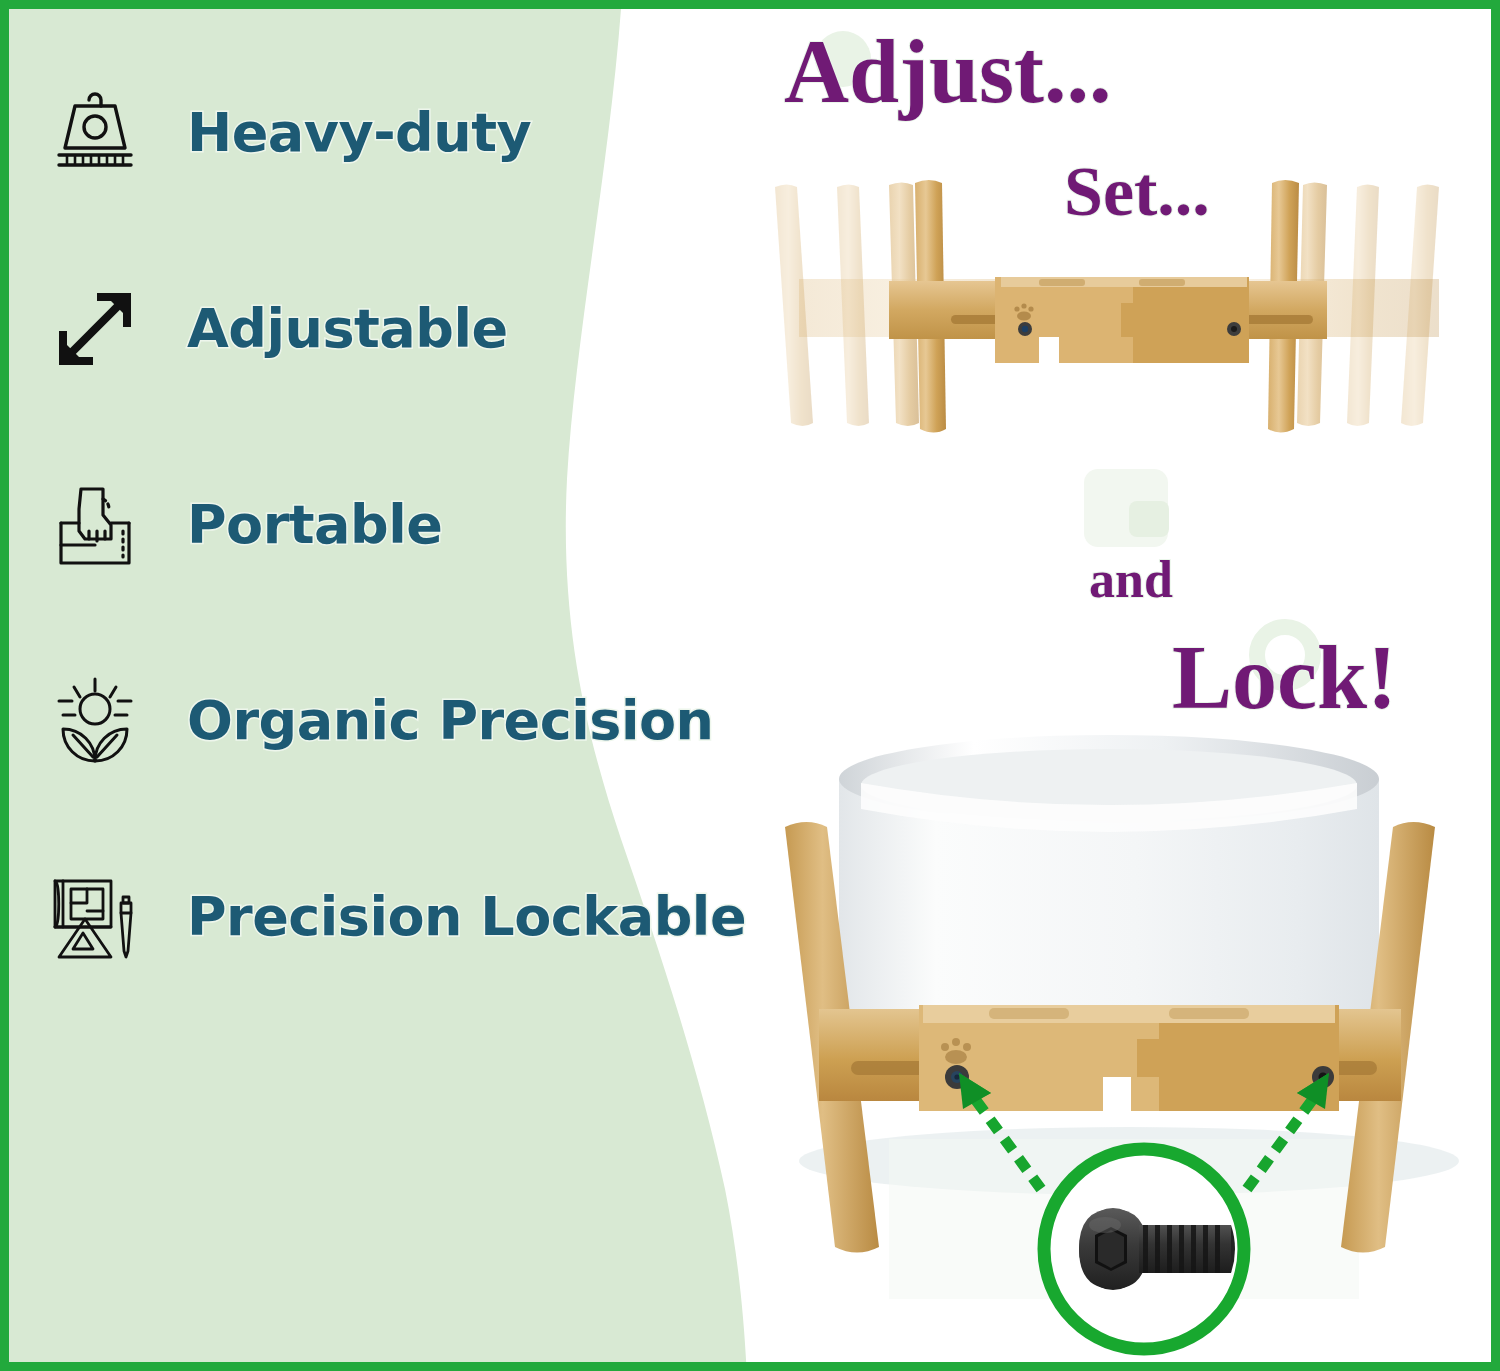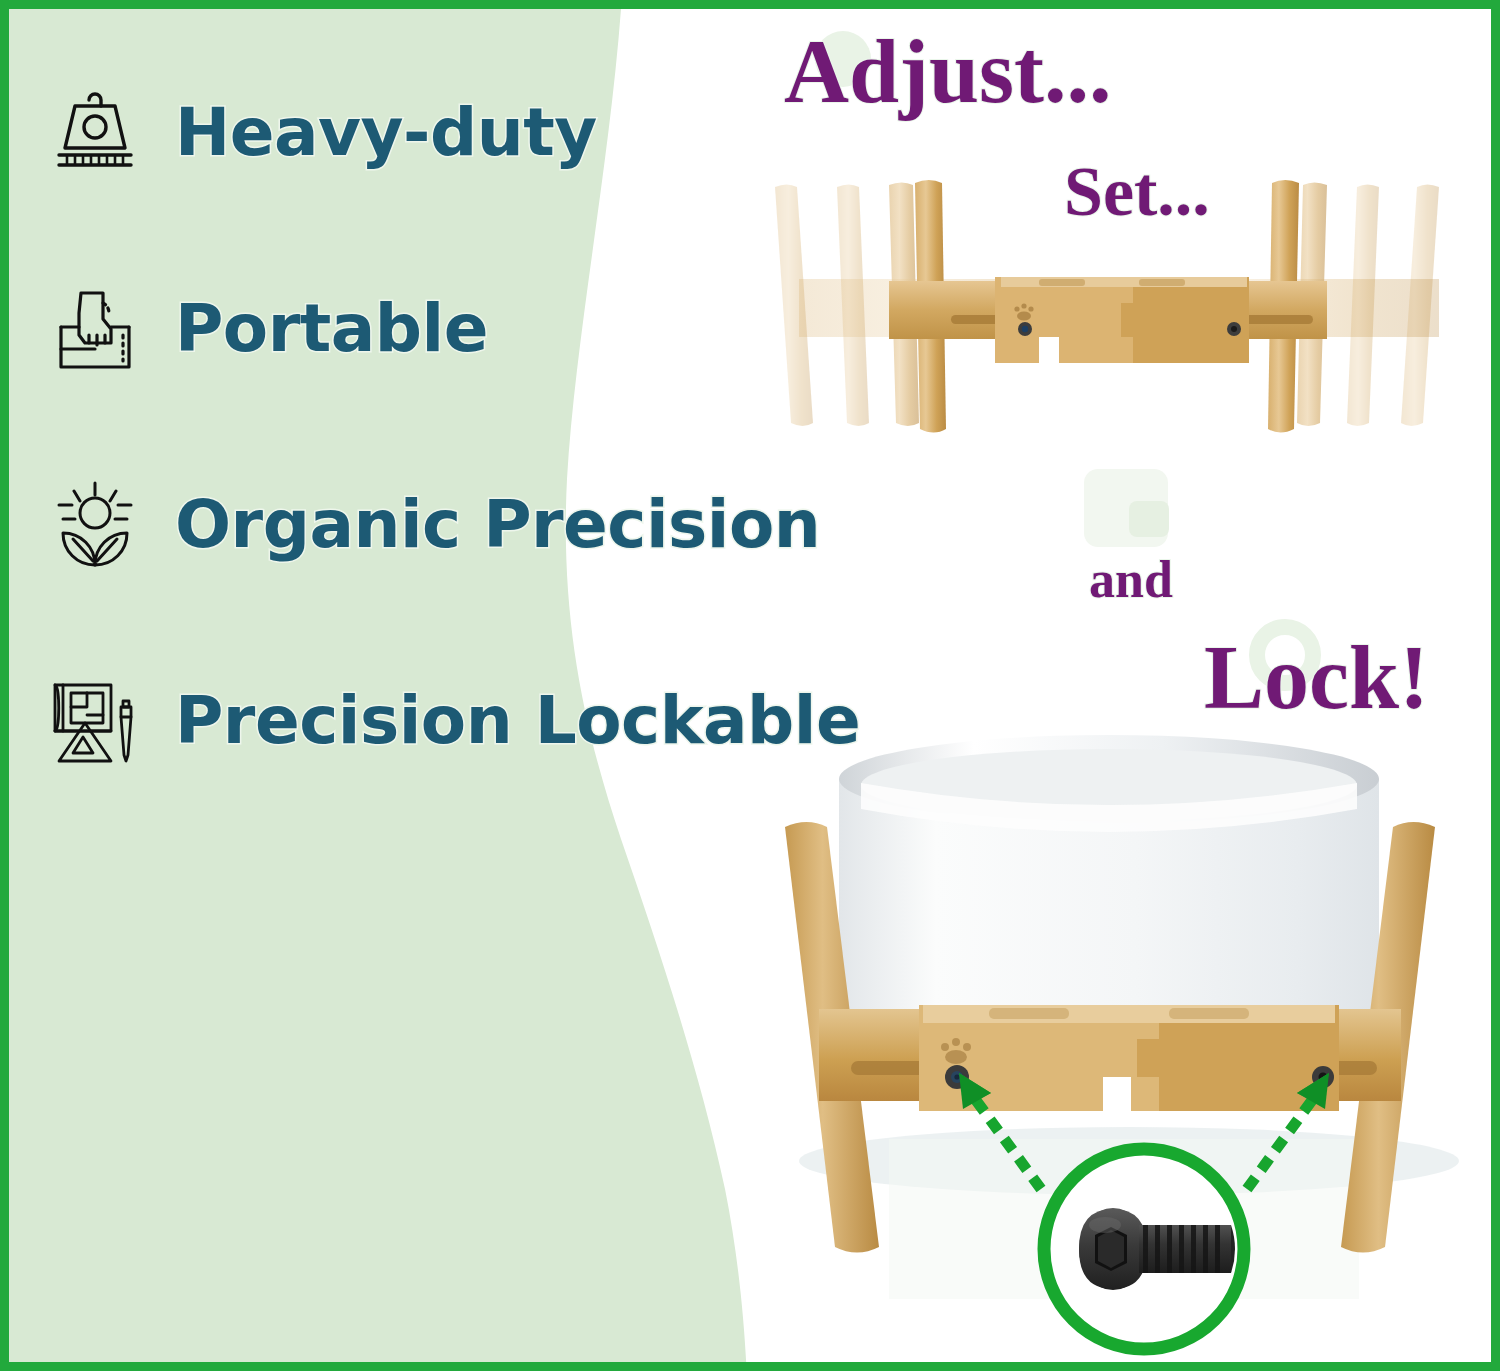--- a/index.html
+++ b/index.html
@@ -33,24 +33,24 @@
     height:196px;
     padding-left:30px;
     box-sizing:border-box;
   }
   .feature .ico{
     flex:0 0 112px;width:112px;height:112px;
     display:flex;align-items:center;justify-content:center;
   }
   .feature .ico svg{display:block;}
   .feature .lbl{
-    margin-left:24px;
+    margin-left:36px;
     font-family:"DejaVu Sans","Liberation Sans",sans-serif;
     font-weight:bold;
-    font-size:66px;
+    font-size:54px;
     line-height:1;
     letter-spacing:-0.5px;
     color:#1d5a74;
     -webkit-text-stroke:3px #eef6ec;
     paint-order:stroke fill;
     white-space:nowrap;
   }
 
   
   .headline{
@@ -59,21 +59,21 @@
     font-weight:bold;
     color:#701a75;
     line-height:1;
     white-space:nowrap;
     -webkit-text-stroke:2px #eaf6ea;
     paint-order:stroke fill;
   }
   #hl-adjust{left:775px;top:18px;font-size:90px;}
   #hl-set{left:1055px;top:148px;font-size:70px;}
   #hl-and{left:1080px;top:545px;font-size:52px;}
-  #hl-lock{left:1195px;top:624px;font-size:90px;}
+  #hl-lock{left:1163px;top:624px;font-size:90px;}
 
   
   .blob{position:absolute;border-radius:50%;background:#e9f3e6;}
   #blob1{left:806px;top:22px;width:56px;height:56px;}
   #blob2{left:1240px;top:610px;width:72px;height:72px;
          background:transparent;border:16px solid #e9f3e6;box-sizing:border-box;}
   #blob3{left:1075px;top:460px;width:84px;height:78px;border-radius:14px;background:#f2f7f0;}
   #blob4{left:1120px;top:492px;width:40px;height:36px;border-radius:8px;background:#e6f0e2;}
 
   
@@ -107,20 +107,33 @@
             <path d="M30 23h40l10 42H20z"></path>
             <circle cx="50" cy="44" r="11"></circle>
             <path d="M14 72h72M14 82h72"></path>
             <path d="M22 73v8M30 73v8M38 73v8M46 73v8M54 73v8M62 73v8M70 73v8M78 73v8" stroke-width="2.6"></path>
           </svg>
         </span>
         <span class="lbl">Heavy-duty</span>
       </div>
 
 
+      <div class="feature">
+        <span class="ico">
+          <svg width="100" height="100" viewBox="0 0 100 100" fill="none" stroke="#111" stroke-width="8" stroke-linecap="square" stroke-linejoin="miter">
+            <path d="M22 78 L78 22"></path>
+            <path d="M56 18 L82 18 L82 44"></path>
+            <path d="M44 82 L18 82 L18 56"></path>
+            <path d="M70 30 L78 22 L70 14 M72 22 L78 22" stroke-width="0"></path>
+            <polygon points="78,18 78,34 62,18" fill="#111" stroke="none"></polygon>
+            <polygon points="22,82 22,66 38,82" fill="#111" stroke="none"></polygon>
+          </svg>
+        </span>
+        <span class="lbl">Adjustable</span>
+      </div>
 
       <div class="feature">
         <span class="ico">
           <svg width="100" height="100" viewBox="0 0 100 100" fill="none" stroke="#111" stroke-width="3.2" stroke-linecap="round" stroke-linejoin="round">
             <path d="M16 48h18M66 48h18"></path>
             <path d="M16 48v40h68V48"></path>
             <path d="M16 70h34"></path>
             <path d="M36 14h22v26l8 10v14H40l-6-8V34z"></path>
             <path d="M44 64v-8M52 66v-10M60 64v-8"></path>
             <path d="M58 24c4 2 6 6 6 10" stroke-dasharray="3 4"></path>

